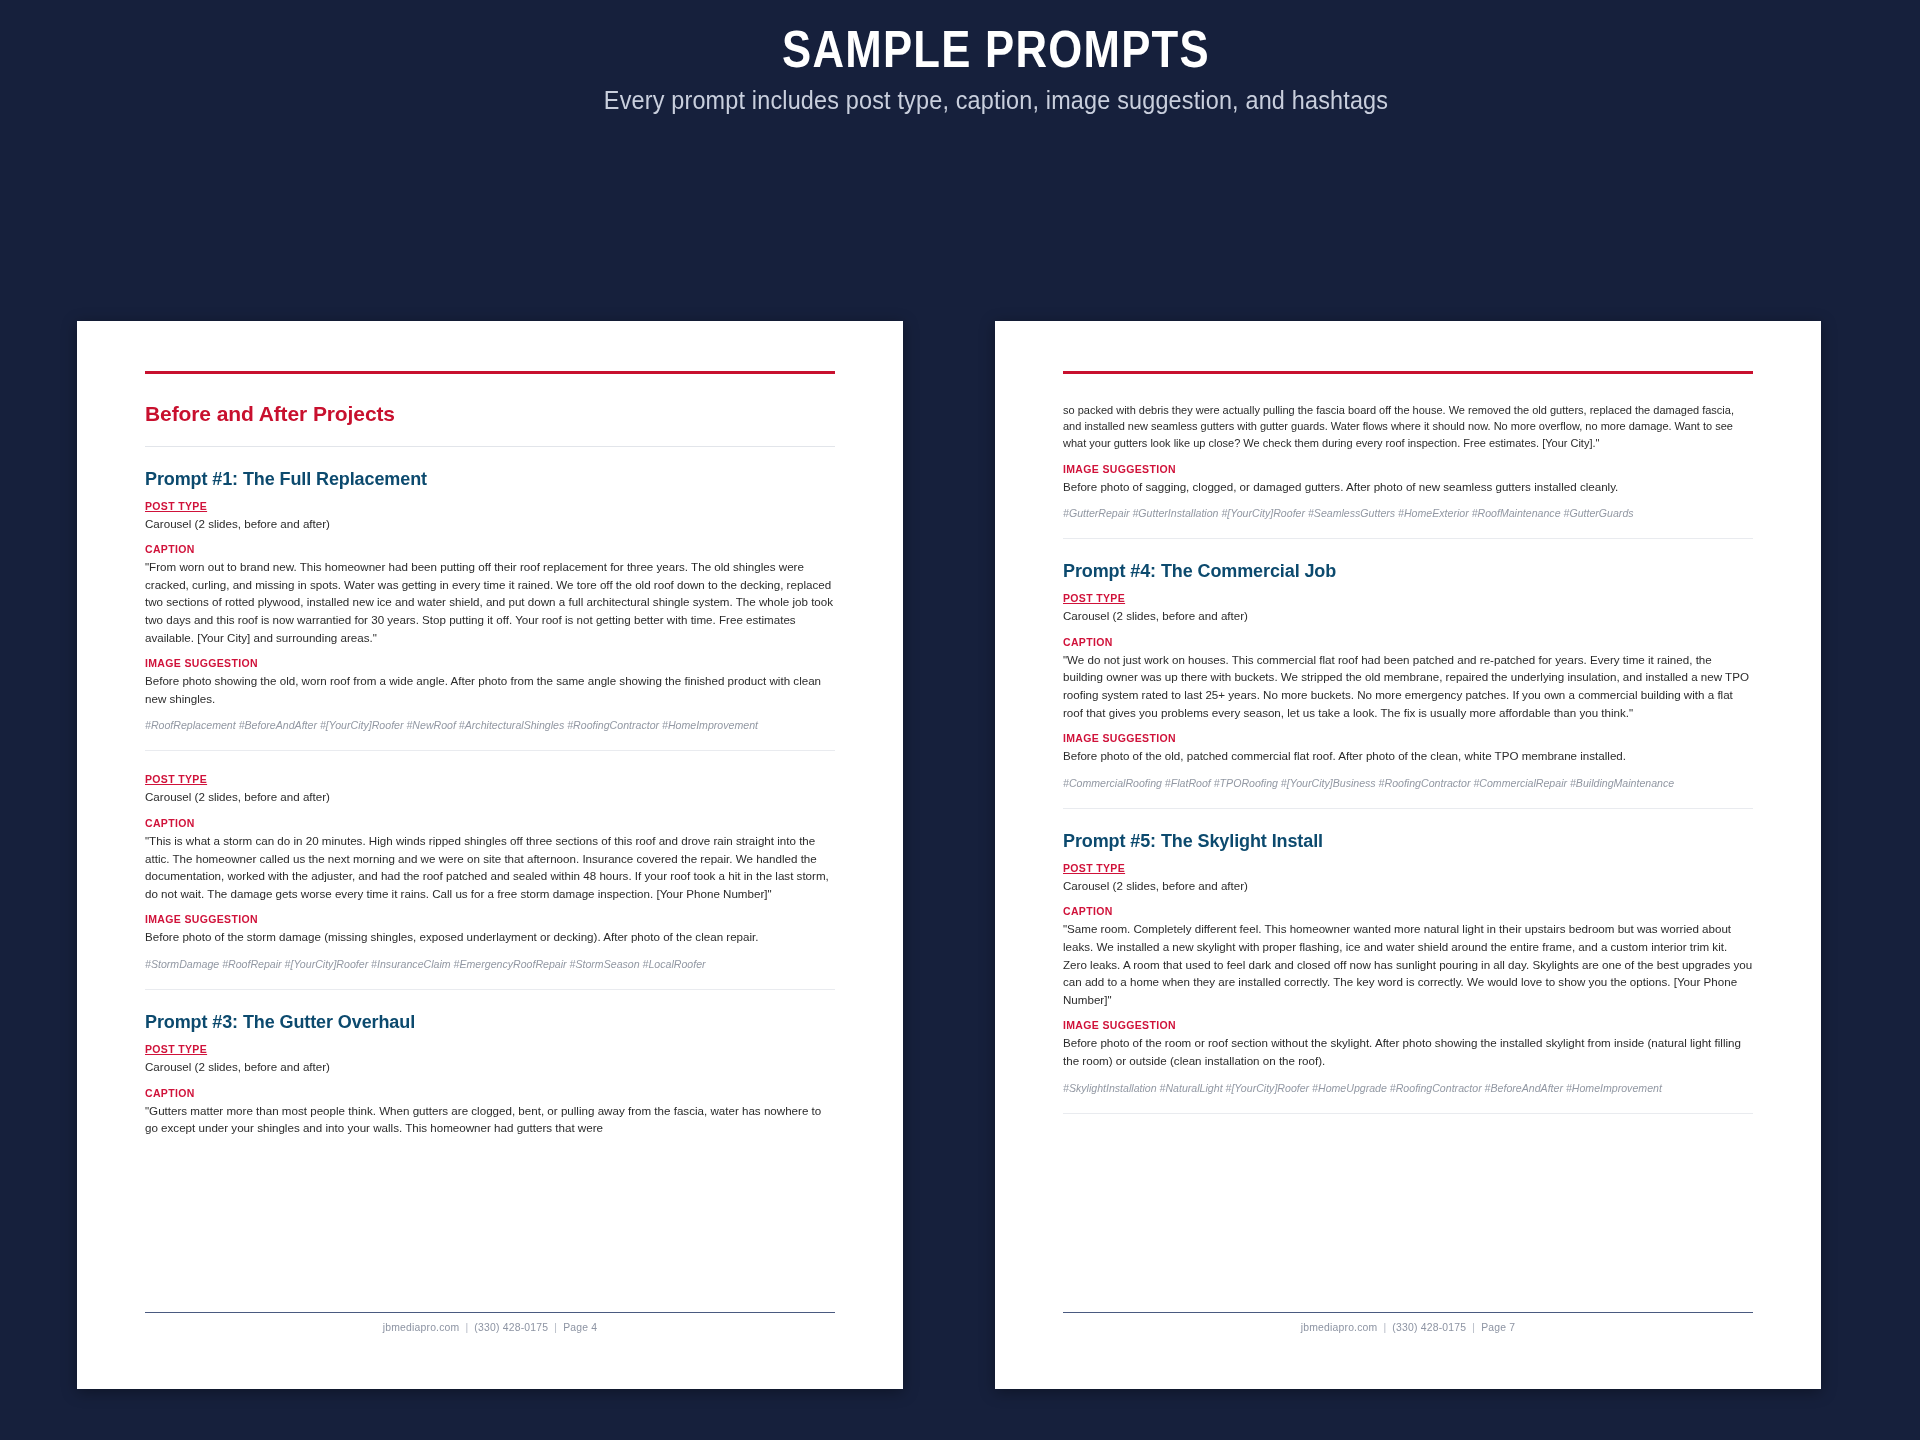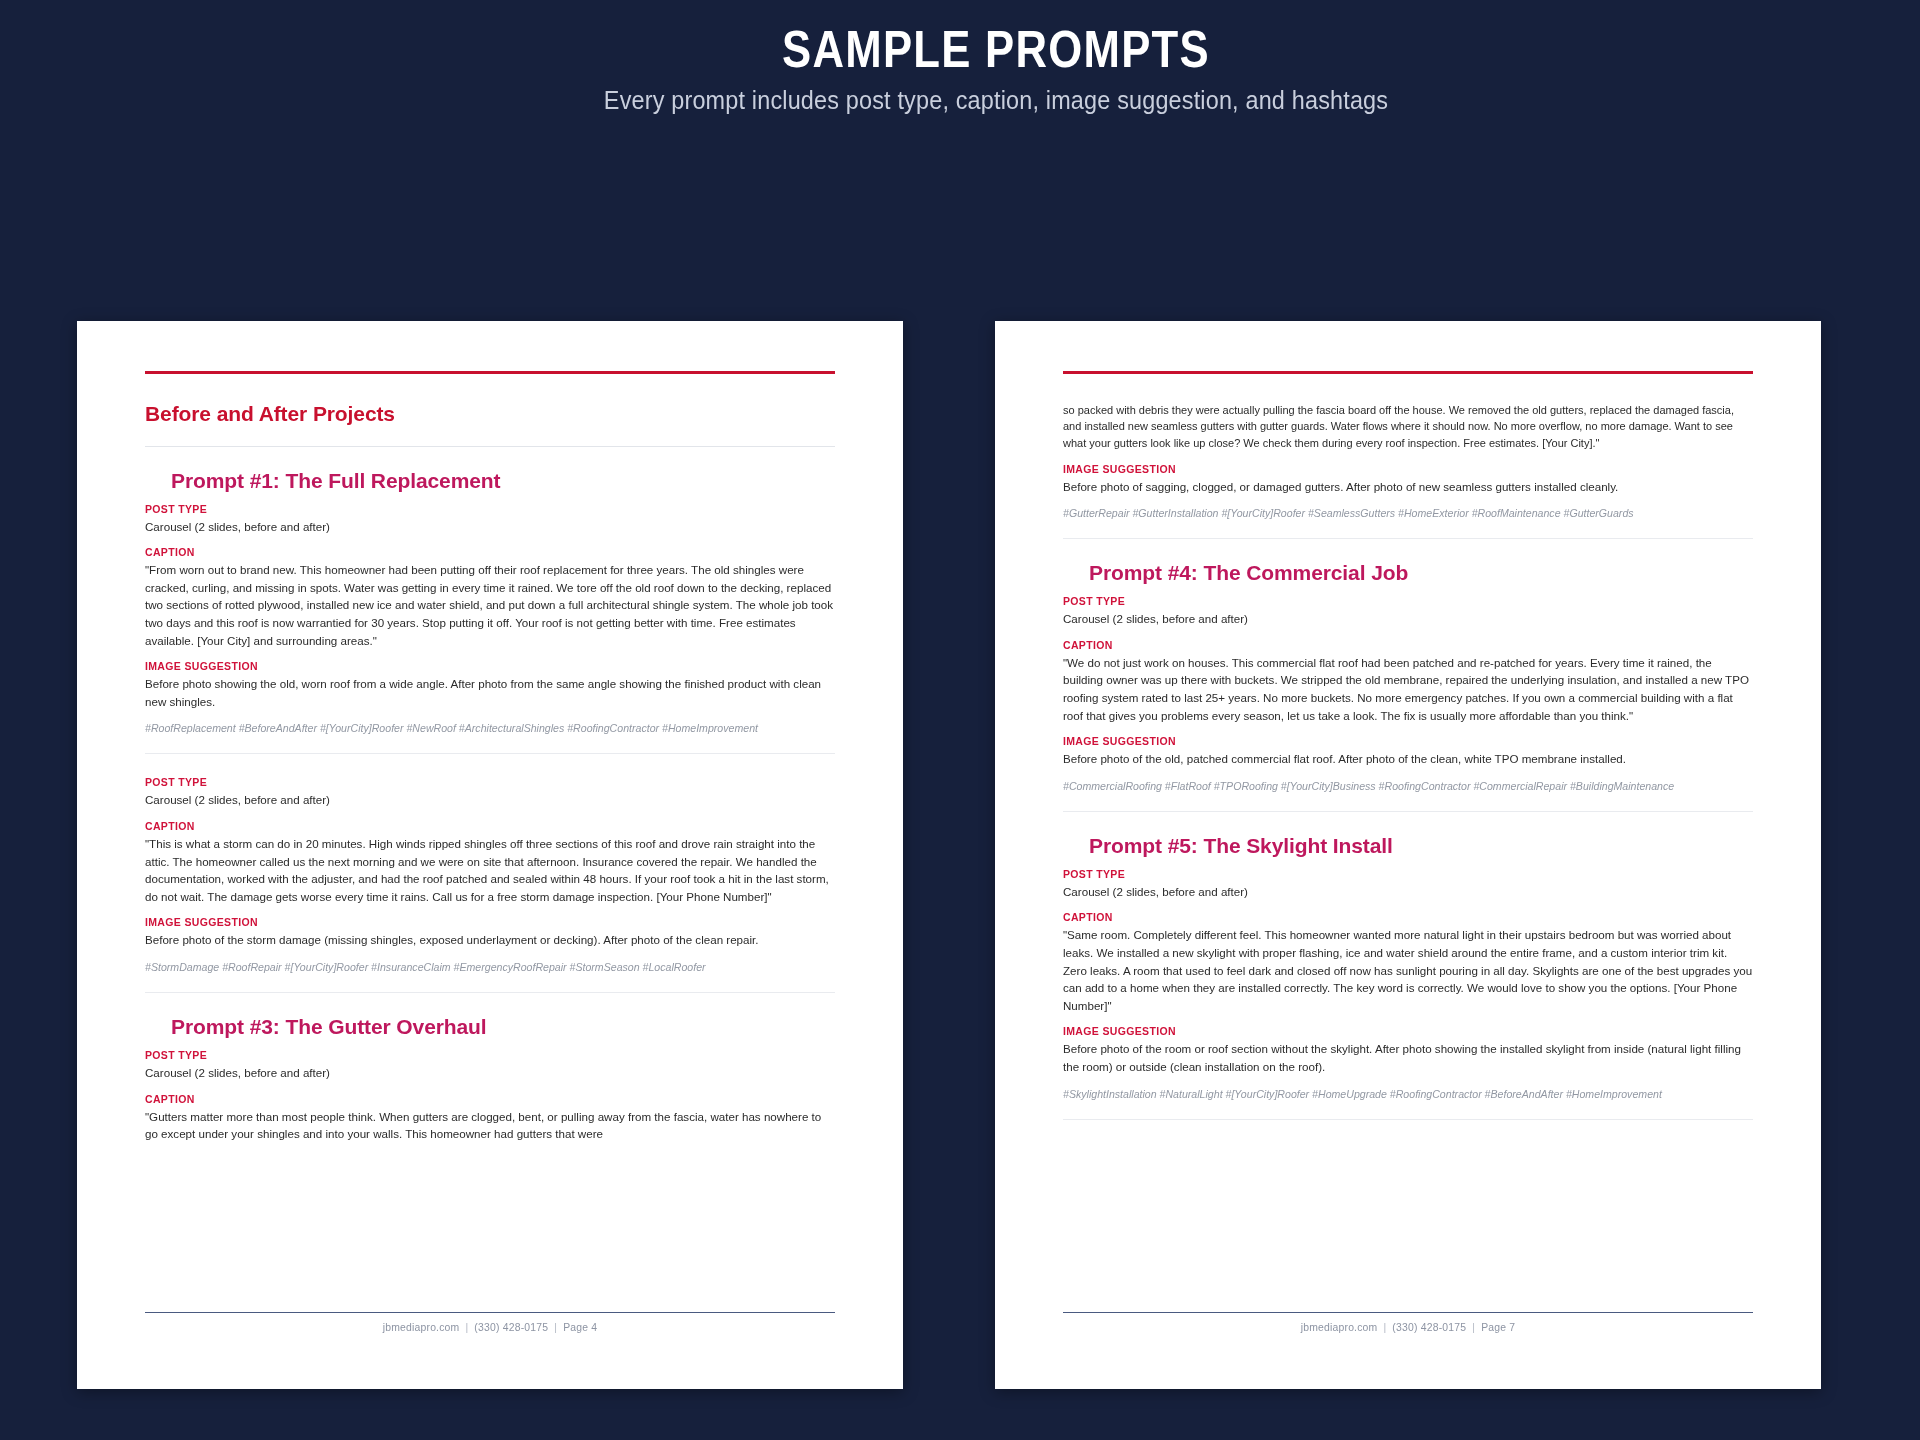--- a/index.html
+++ b/index.html
@@ -96,37 +96,36 @@
     border-top: 1px solid #e2e5ea;
     margin: 20px 0 0 0;
   }
 
   .prompt {
     margin-top: 22px;
   }
   .prompt.first { margin-top: 22px; }
 
   .prompt-title {
-    color: #be185d;
-    font-size: 21px;
+    color: #0c4a6e;
+    font-size: 18px;
     font-weight: 700;
     letter-spacing: -0.1px;
     margin-bottom: 10px;
-    margin-left: 26px;
   }
 
   .field-label {
     color: #d0123a;
     font-size: 10.5px;
     font-weight: 700;
     letter-spacing: 0.35px;
     margin-top: 11px;
     margin-bottom: 3px;
   }
-  .field-label.first { margin-top: 0; }
+  .field-label.first { margin-top: 0; text-decoration: underline; }
 
   .field-value {
     color: #2b2b2b;
     font-size: 11.6px;
     line-height: 1.52;
     text-align: left;
   }
 
   .hashtags {
     margin-top: 11px;

